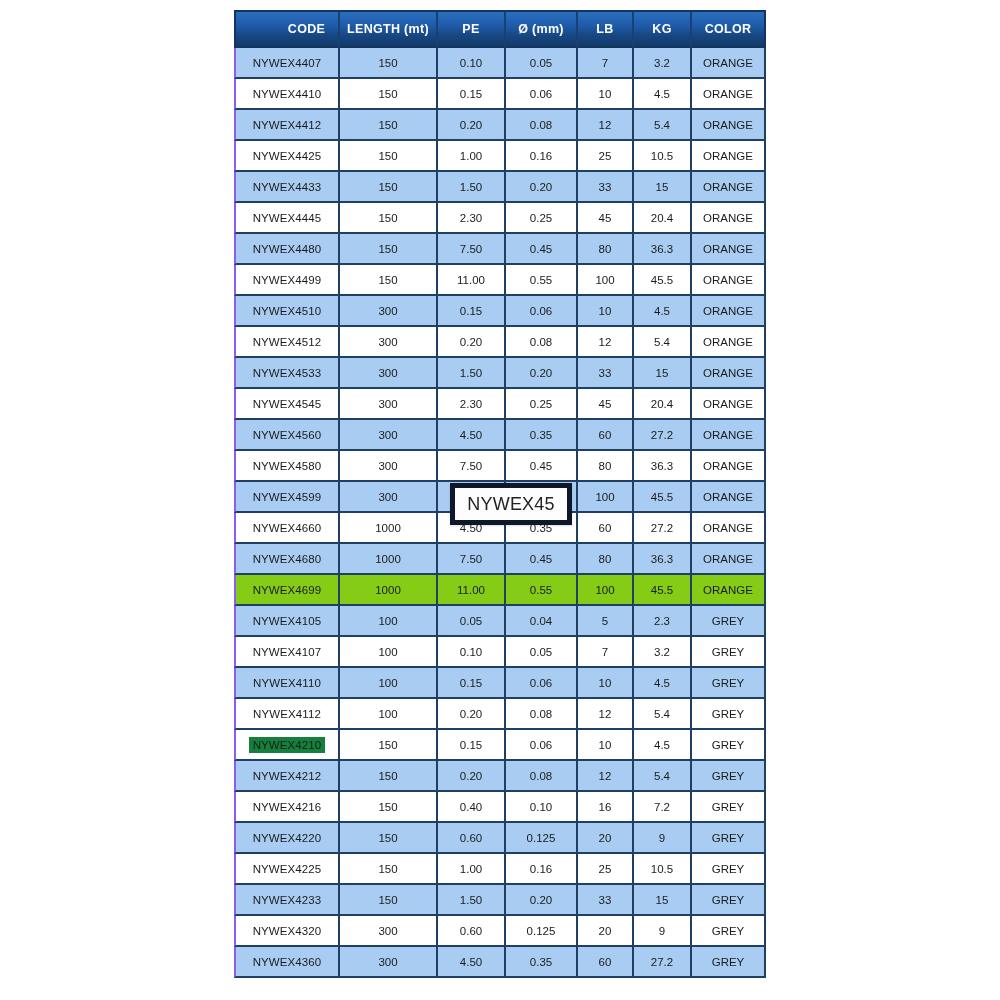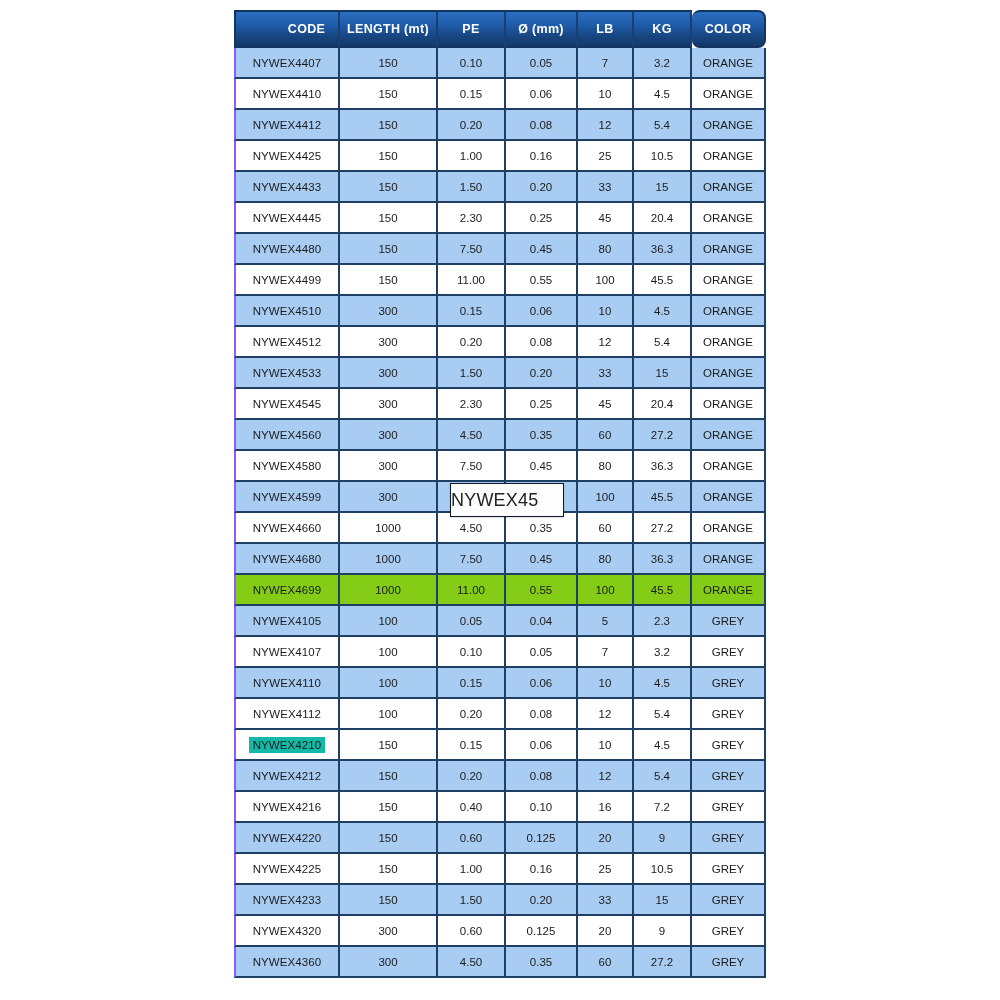--- a/index.html
+++ b/index.html
@@ -59,21 +59,20 @@
     border-bottom: 2px solid #12355e;
     border-top: 2px solid #12355e;
     white-space: nowrap;
   }
   table.spec-table th:first-child {
     border-left: 2px solid #12355e;
     padding-left: 40px;
   }
   table.spec-table th:last-child {
     border-right: 2px solid #12355e;
-    border-radius: 8px;
   }
 
   table.spec-table td {
     height: 29px;
     text-align: center;
     vertical-align: middle;
     font-size: 11.5px;
     color: #1b1b1b;
     border-right: 2px solid #1f3f63;
     border-bottom: 2px solid #1f3f63;
@@ -85,39 +84,39 @@
     border-left: 2px solid #8b5cf6;
   }
 
   tr.row-alt td { background: #a9cdf2; }
   tr.row-base td { background: #ffffff; }
   tr.row-hover td { background: #84cc16; }
 
   td.code-cell { font-size: 11.5px; letter-spacing: 0.1px; }
 
   span.code-highlight {
-    background: #14b8a6;
+    background: #15803d;
     color: #1b1b1b;
     padding: 1px 4px;
     display: inline-block;
     line-height: 14px;
   }
 
   #hover-tooltip {
     position: absolute;
     left: 450px;
     top: 483px;
     width: 112px;
     height: 32px;
     background: #fdfdfd;
-    border: 1px solid #0f172a;
+    border: 5px solid #0f172a;
     box-shadow: 0 1px 2px rgba(0,0,0,0.14);
     display: flex;
     align-items: center;
-    justify-content: flex-start;
+    justify-content: center;
     font-size: 18px;
     color: #232323;
     letter-spacing: 0.2px;
     z-index: 40;
   }
 </style>
 </head>
 <body>
 
 <div id="page-wrap">

